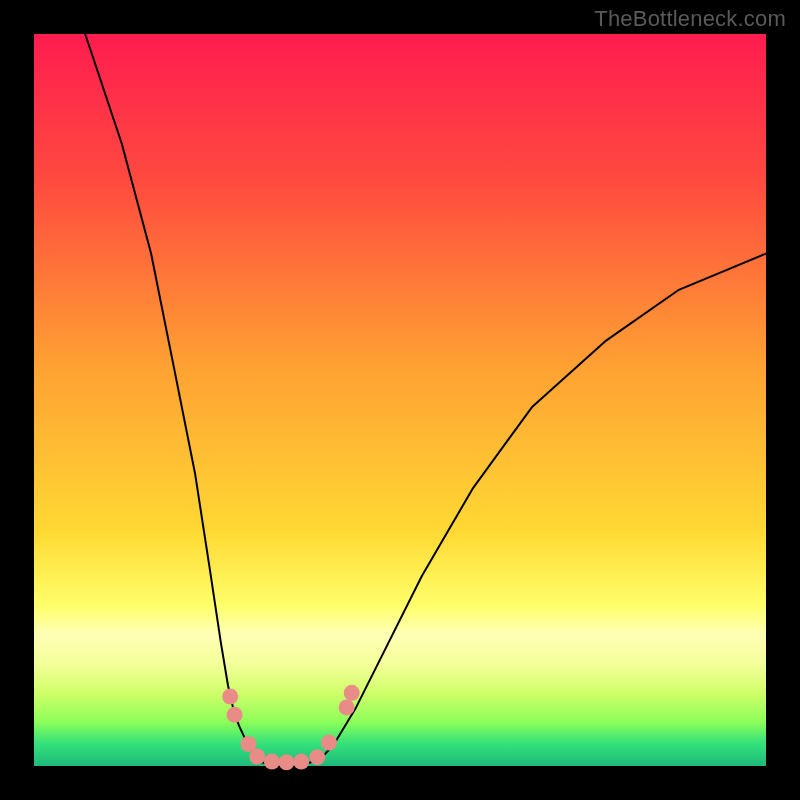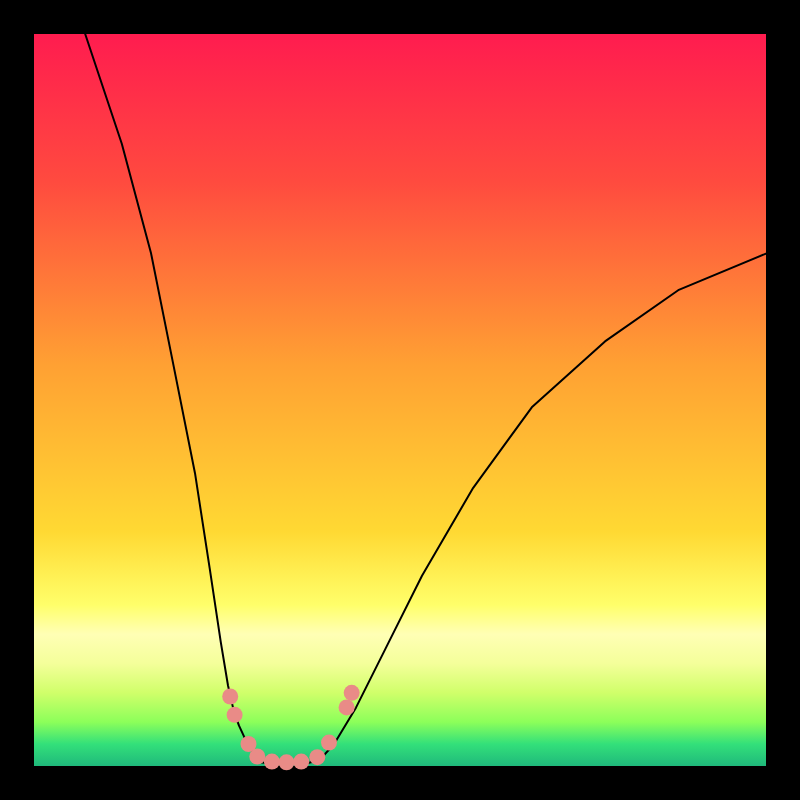--- a/index.html
+++ b/index.html
@@ -58,20 +58,21 @@
     top: 0;
     width: 732px;
     height: 732px;
     overflow: visible;
   }
 </style>
 </head>
 <body>
 
 <div class="frame">
+  <div class="watermark">TheBottleneck.com</div>
   <div class="plot-area">
     <svg class="curves" viewBox="0 0 732 732">
       <path id="curve-path" fill="none" stroke="#000" stroke-width="2" stroke-linecap="round" stroke-linejoin="round" d="M 51.2 0.0 L 87.8 109.8 L 117.1 219.6 L 139.1 329.4 L 161.0 439.2 L 175.7 534.4 L 186.7 607.6 L 194.0 651.5 L 199.8 677.1 L 205.0 691.7 L 210.1 702.7 L 215.9 713.7 L 221.8 722.5 L 226.9 728.3 L 226.9 728.3 L 241.6 730.5 L 256.2 730.5 L 270.8 729.8 L 285.5 726.1 L 285.5 726.1 L 300.1 710.0 L 322.1 673.4 L 351.4 614.9 L 388.0 541.7 L 439.2 453.8 L 497.8 373.3 L 571.0 307.4 L 644.2 256.2 L 732.0 219.6"></path>
       <g id="marker-group">
           <circle cx="196.2" cy="662.5" r="8" fill="#e98b87"></circle>
           <circle cx="200.6" cy="680.8" r="8" fill="#e98b87"></circle>
           <circle cx="214.5" cy="710.0" r="8" fill="#e98b87"></circle>
           <circle cx="223.3" cy="722.5" r="8" fill="#e98b87"></circle>
           <circle cx="237.9" cy="727.6" r="8" fill="#e98b87"></circle>
           <circle cx="252.5" cy="728.3" r="8" fill="#e98b87"></circle>

